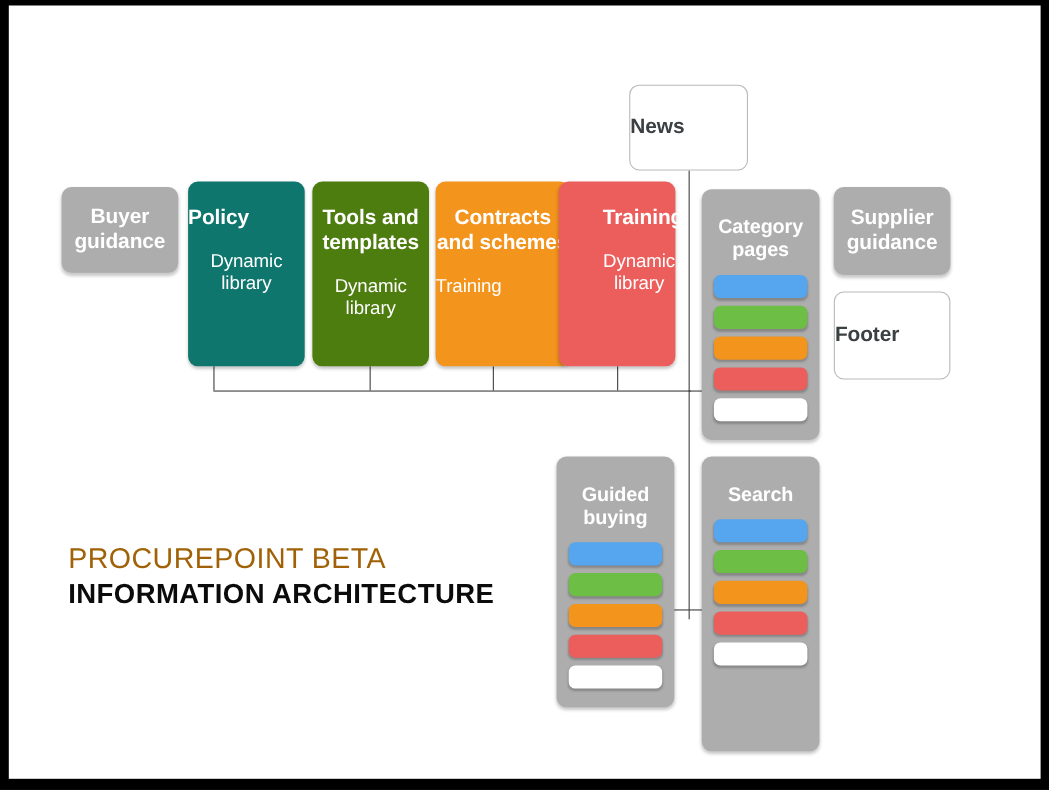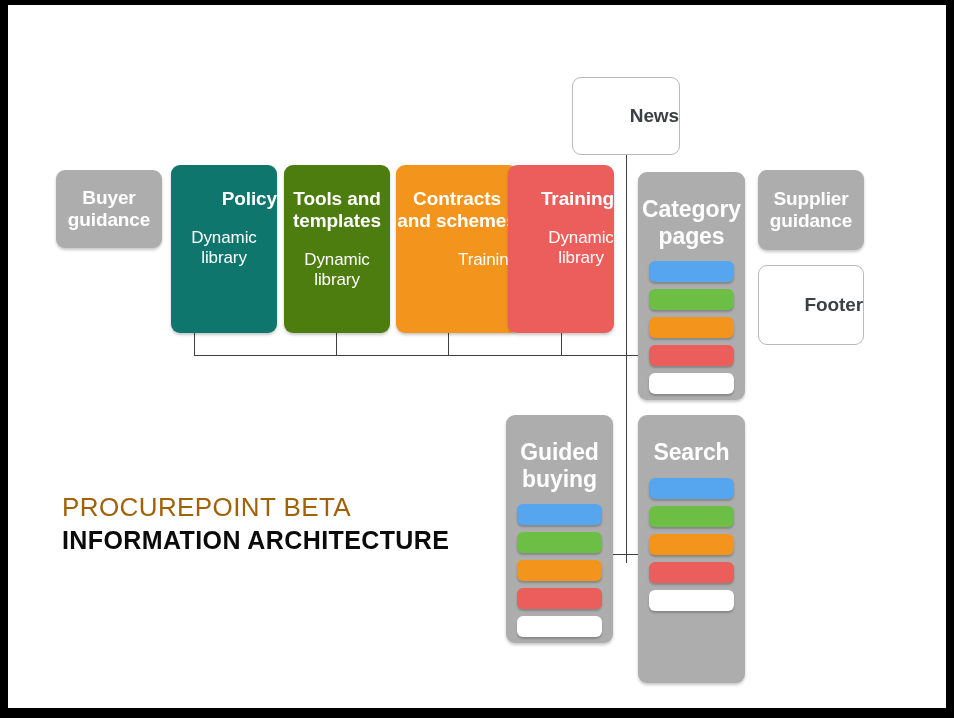--- a/index.html
+++ b/index.html
@@ -33,21 +33,21 @@
   .vline { width: 1px; }
   .hline { height: 1px; }
 
   
   .node {
     position: absolute;
     box-sizing: border-box;
     border-radius: 9px;
     display: flex;
     flex-direction: column;
-    align-items: flex-end;
+    align-items: flex-start;
     text-align: center;
     box-shadow: 0 2px 3px rgba(0,0,0,0.22);
   }
   .node .title {
     font-weight: bold;
     line-height: 1.16;
     letter-spacing: -0.1px;
   }
   .node .sub {
     line-height: 1.16;
@@ -81,21 +81,21 @@
   
   .label-box { justify-content: center; }
   .label-box .title { font-size: 19px; }
 
   
   .stack {
     background: #adadad;
     padding-top: 24px;
     align-items: center;
   }
-  .stack .title { font-size: 23px; }
+  .stack .title { font-size: 18px; }
   .stack .bars {
     margin-top: 12px;
     width: 100%;
     display: flex;
     flex-direction: column;
     align-items: center;
     gap: 7px;
   }
   .stack .bar {
     width: 85px;

